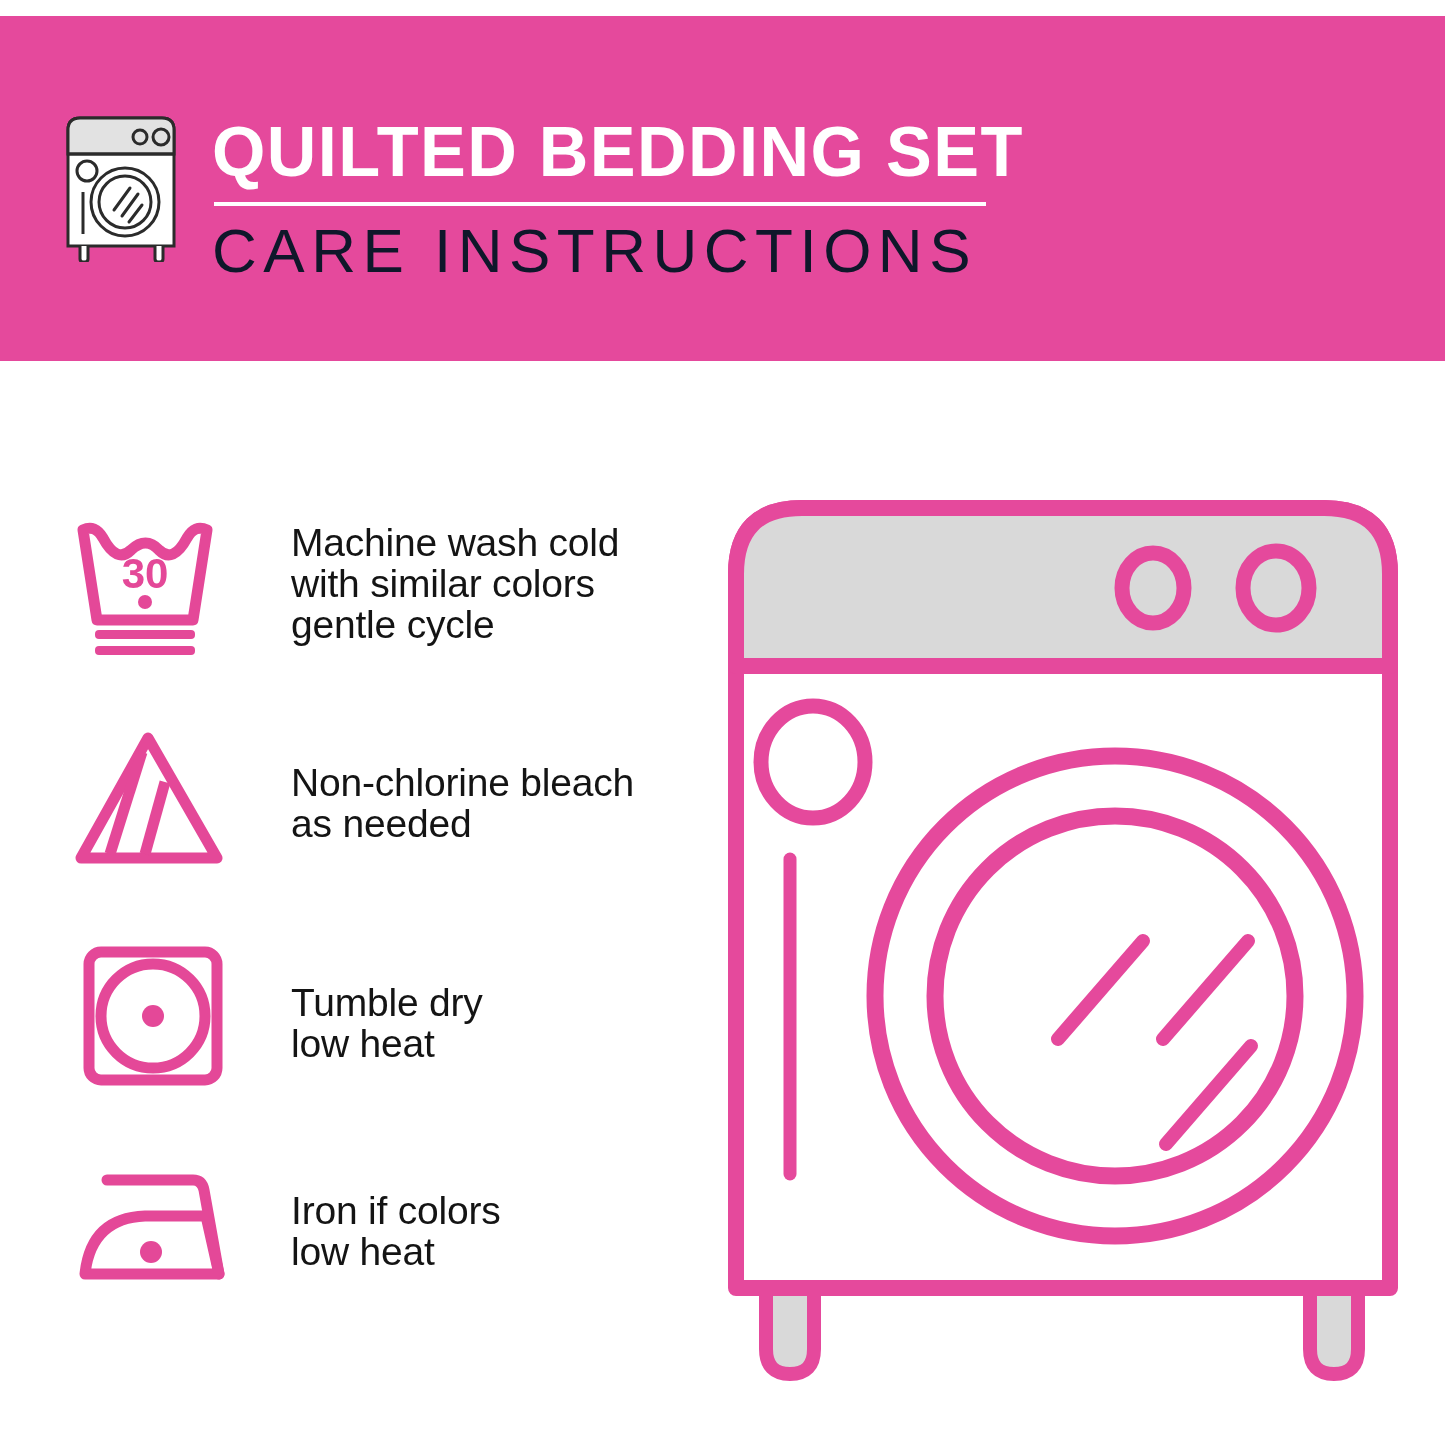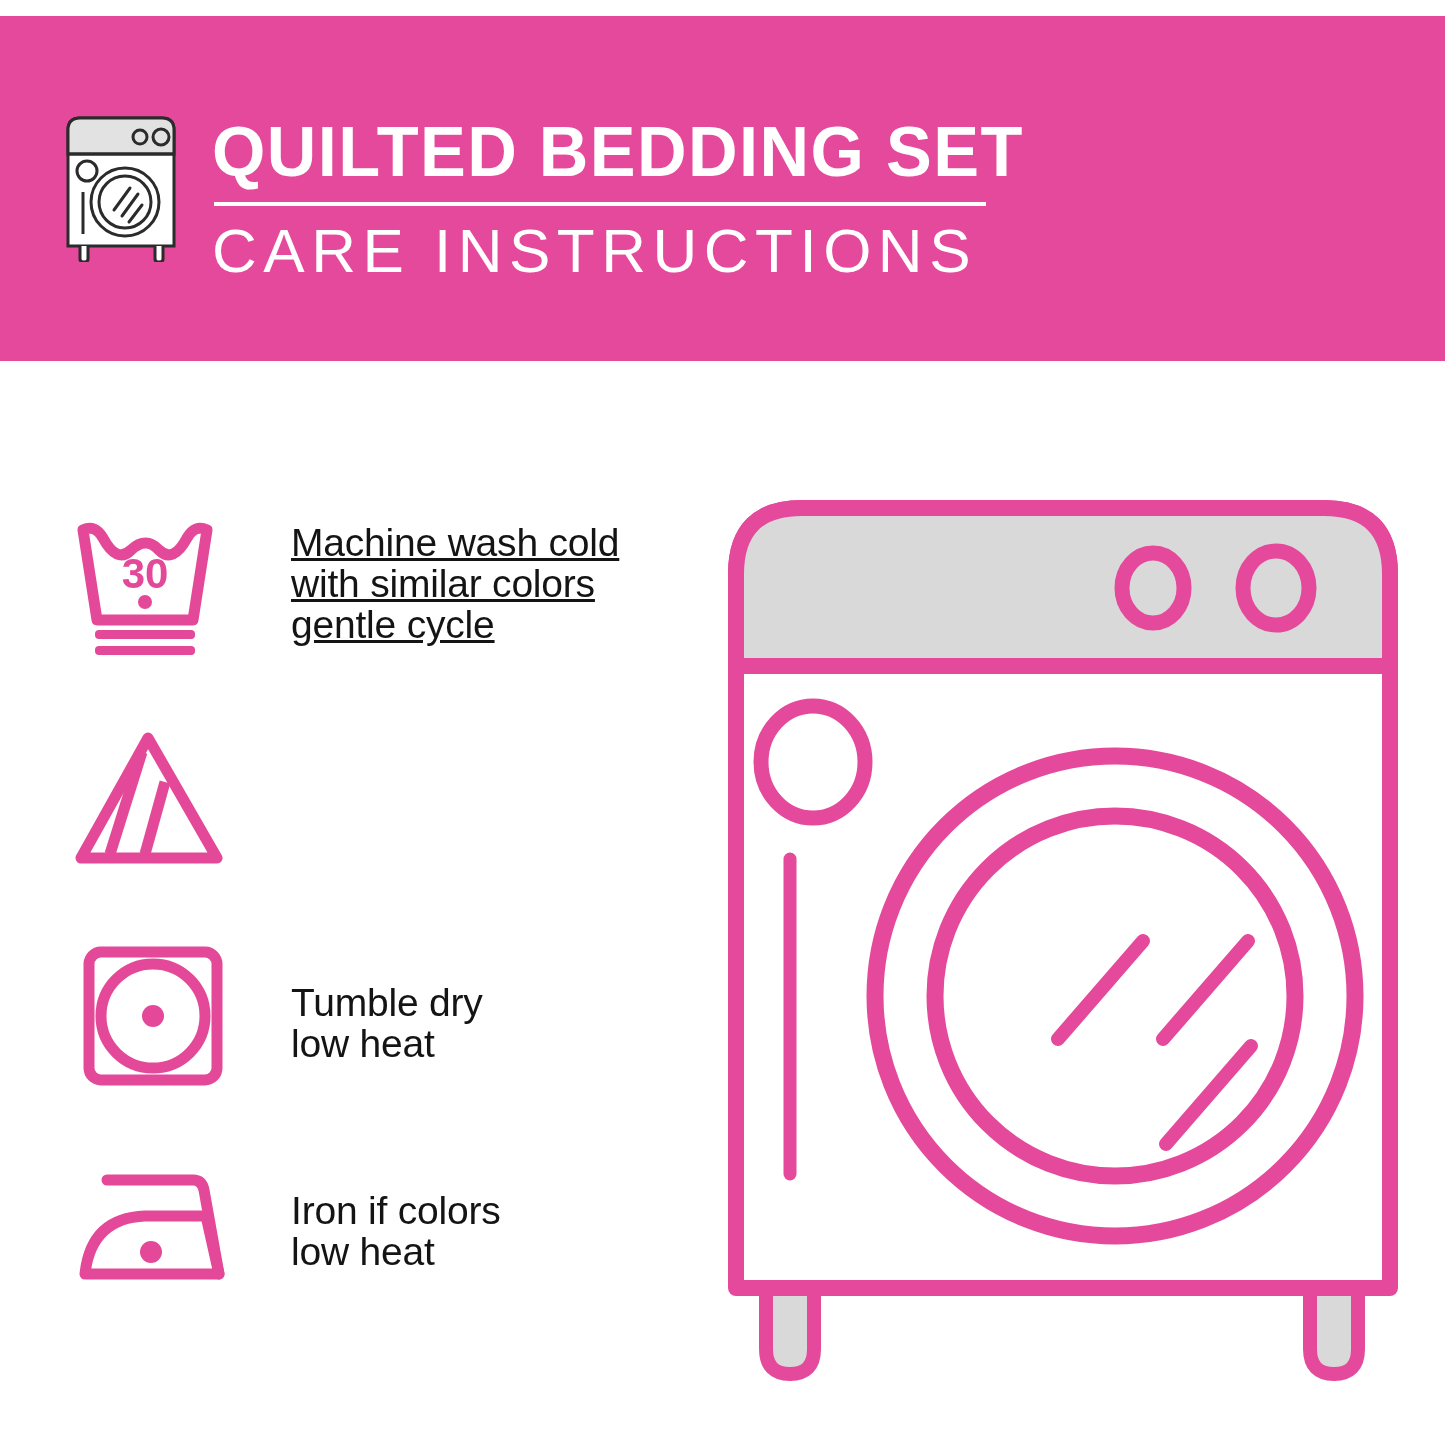--- a/index.html
+++ b/index.html
@@ -68,21 +68,21 @@
     background: #ffffff;
     margin: 14px 0 12px 2px;
   }
 
   .header-subtitle {
     font-family: "Liberation Sans", sans-serif;
     font-weight: normal;
     font-size: 62px;
     line-height: 66px;
     letter-spacing: 6.5px;
-    color: #ffffff;
+    color: #0f172a;
     white-space: nowrap;
   }
 
   
   .care-list {
     position: absolute;
     left: 64px;
     top: 488px;
     width: 620px;
   }
@@ -108,21 +108,21 @@
     padding-left: 52px;
     padding-top: 22px;
     font-family: "Liberation Sans", sans-serif;
     font-size: 39px;
     line-height: 41px;
     color: #141414;
     letter-spacing: -0.2px;
     white-space: pre-line;
   }
 
-  .care-row.row-wash .care-label { padding-top: 18px; text-decoration: underline; }
+  .care-row.row-wash .care-label { padding-top: 18px; }
   .care-row.row-bleach .care-label { padding-top: 42px; }
   .care-row.row-dry .care-label { padding-top: 46px; }
   .care-row.row-iron .care-label { padding-top: 38px; }
 
   
   .machine-illustration {
     position: absolute;
     left: 718px;
     top: 478px;
     width: 700px;
@@ -197,20 +197,22 @@
     <div class="care-row row-bleach">
       <div class="care-symbol">
         <svg viewBox="0 0 170 150" width="170" height="150" aria-hidden="true">
 
           <path d="M79 14 L148 134 L12 134 Z" fill="none" stroke="#E44898" stroke-width="11" stroke-linejoin="round"></path>
 
           <line x1="73" y1="28" x2="41" y2="130" stroke="#E44898" stroke-width="11" stroke-linecap="butt"></line>
           <line x1="96" y1="58" x2="76" y2="130" stroke="#E44898" stroke-width="11" stroke-linecap="butt"></line>
         </svg>
       </div>
+      <div class="care-label">Non-chlorine bleach
+as needed</div>
     </div>
 
     <div class="care-row row-dry">
       <div class="care-symbol">
         <svg viewBox="0 0 170 150" width="170" height="150" aria-hidden="true">
           <rect x="20" y="12" width="128" height="128" rx="12" ry="12" fill="none" stroke="#E44898" stroke-width="11"></rect>
           <circle cx="84" cy="76" r="52" fill="none" stroke="#E44898" stroke-width="11"></circle>
           <circle cx="84" cy="76" r="11" fill="#E44898"></circle>
         </svg>
       </div>

